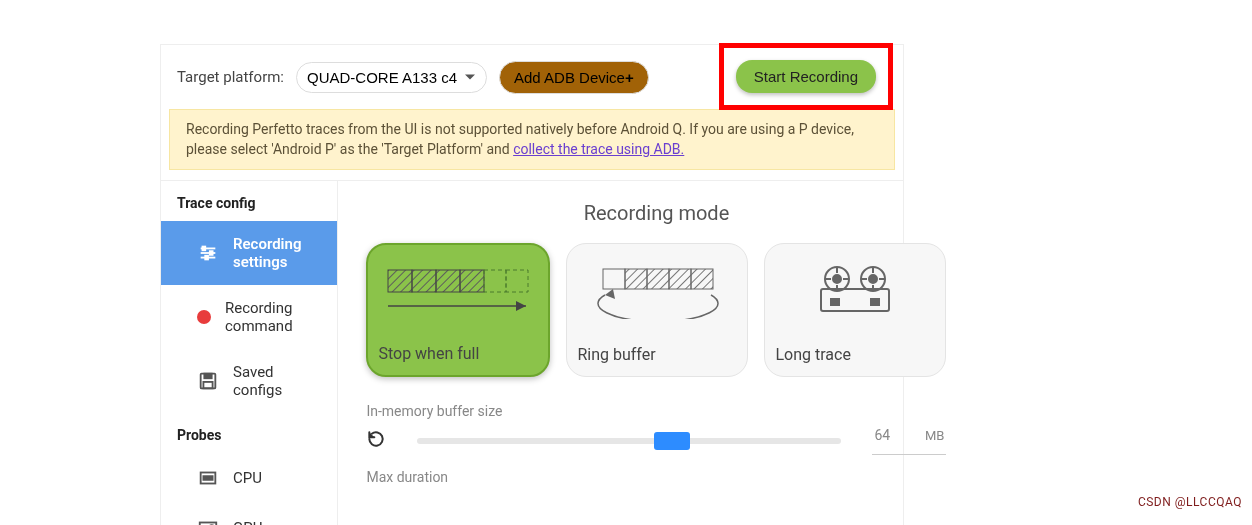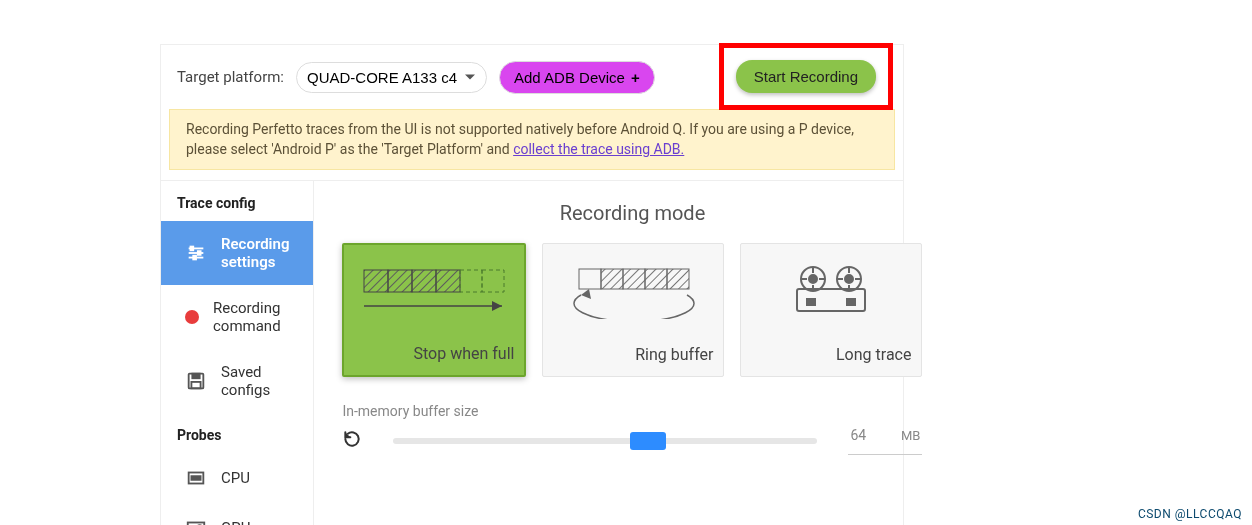--- a/index.html
+++ b/index.html
@@ -48,24 +48,23 @@
     border-right: 5px solid transparent;
     border-top: 5px solid #555;
     transform: translateY(-50%);
     pointer-events: none;
   }
   .adb-btn {
     font-size: 15px;
     padding: 7px 14px;
     border: 1px solid #ddd;
     border-radius: 18px;
-    background: #d946ef;
-    display: flex;
-    align-items: center;
-    gap: 6px;
+    background: #a16207;
+    display: flex;
+    align-items: center;
     cursor: pointer;
   }
   .adb-btn .plus { font-weight: bold; }
   .spacer { flex: 1; }
   .red-box {
     border: 5px solid #f00;
     padding: 12px 12px;
     margin-right: -6px;
     margin-top: -2px;
   }
@@ -103,21 +102,21 @@
   .section-title {
     font-size: 14px;
     font-weight: bold;
     color: #222;
     padding: 14px 16px 10px 16px;
   }
   .side-item {
     display: flex;
     align-items: center;
     gap: 14px;
-    padding: 14px 24px;
+    padding: 14px 36px;
     font-size: 15px;
     cursor: pointer;
   }
   .side-item.active {
     background: #5a9bea;
     color: #fff;
     font-weight: 600;
   }
   .side-item .ico {
     width: 22px;
@@ -143,27 +142,27 @@
     color: #555;
     margin-bottom: 18px;
   }
   .cards {
     display: flex;
     gap: 16px;
     margin-bottom: 26px;
   }
   .card {
     flex: 1;
-    border-radius: 2px;
+    border-radius: 20px;
     border: 1px solid #e4e4e4;
     background: #f7f7f7;
     padding: 16px 10px 12px 10px;
     display: flex;
     flex-direction: column;
-    align-items: flex-end;
+    align-items: flex-start;
     gap: 21px;
     cursor: pointer;
     min-height: 130px;
     justify-content: space-between;
   }
   .card.selected {
     background: #8bc34a;
     border: 2px solid #6ca52c;
     box-shadow: 0 2px 6px rgba(0,0,0,0.25);
   }
@@ -217,23 +216,23 @@
     justify-content: space-between;
     padding: 0 2px;
     font-size: 14px;
     color: #888;
   }
   .value-box .unit { color: #888; font-size: 13px; }
   
   .wm {
     position: absolute;
     right: 10px;
-    bottom: 4px;
+    bottom: 16px;
     font-size: 12px;
-    color: #0c4a6e;
+    color: #7f1d1d;
     letter-spacing: 0.5px;
   }
 </style>
 </head>
 <body>
 
 <div class="page">
 
   <div class="topbar">
     <span class="target-label">Target platform:</span>
@@ -405,18 +404,21 @@
           <div class="track">
             <div class="thumb" style="left:60%"></div>
           </div>
           <div class="value-box">
             <span>64</span>
             <span class="unit">MB</span>
           </div>
         </div>
       </div>
 
+      <div class="slider-group">
+        <span class="slider-label">Max duration</span>
+      </div>
 
     </div>
   </div>
 </div>
 
 <div class="wm">CSDN @LLCCQAQ</div>
 
 </body></html>

